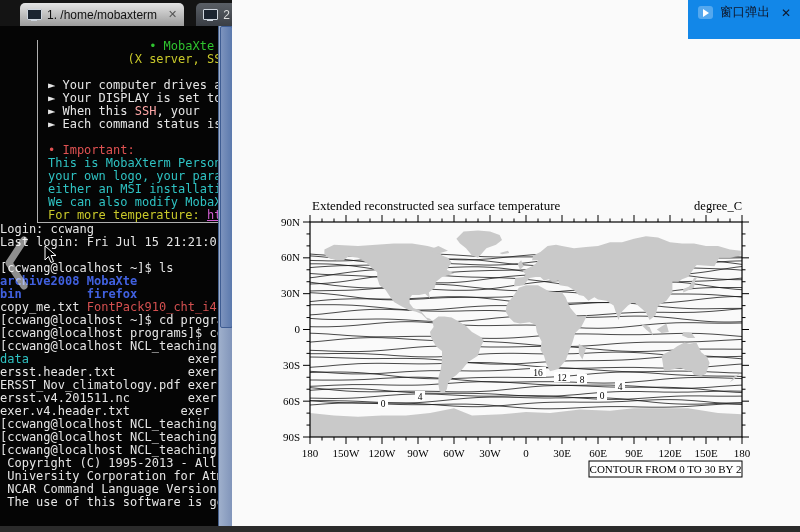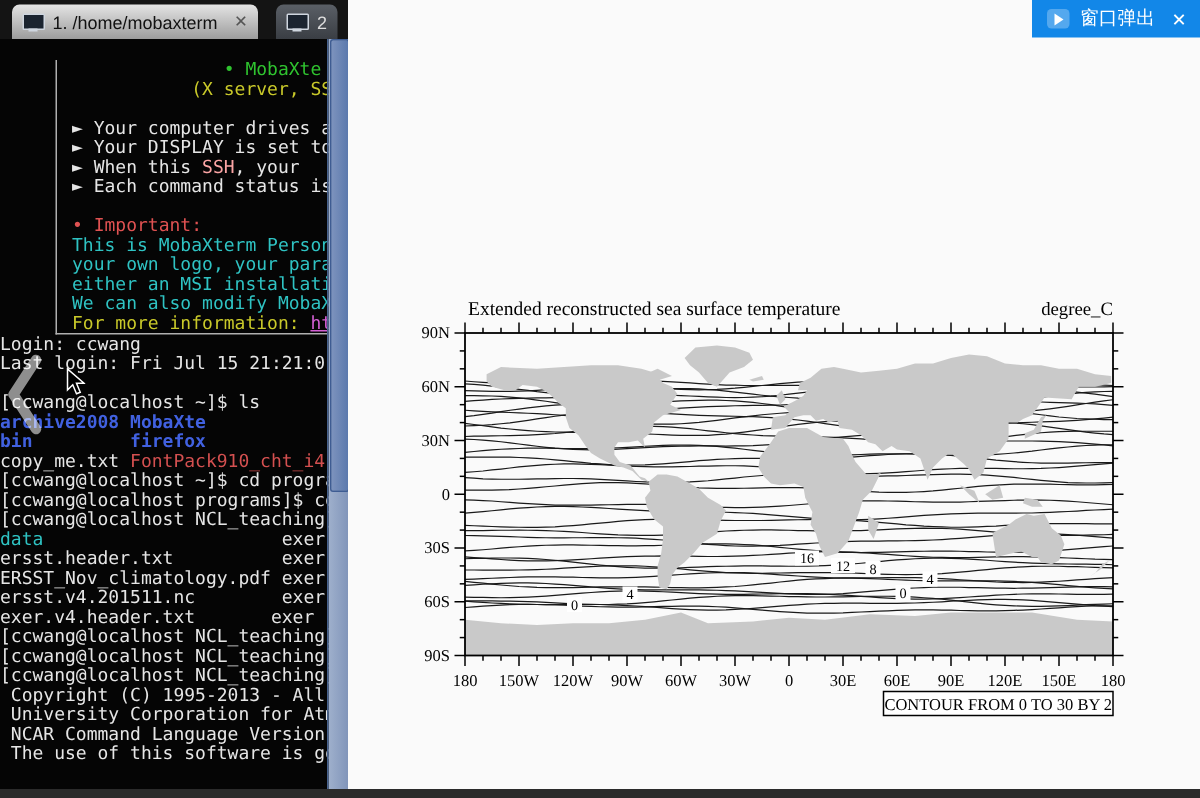--- a/index.html
+++ b/index.html
@@ -5,21 +5,21 @@
   html,body{margin:0;padding:0;background:#000;}
   .screen{position:relative;width:800px;height:532px;background:#000;overflow:hidden;
           font-family:"Liberation Sans",sans-serif;}
 
   
   .term-win{position:absolute;left:0;top:0;width:232px;height:532px;background:#050505;}
   .tabbar{position:absolute;left:0;top:0;width:232px;height:26px;background:#141414;
           display:flex;align-items:flex-end;}
   .tab{display:flex;align-items:center;gap:5px;height:23px;padding:0 7px;
        border-radius:5px 5px 0 0;font-size:12px;white-space:nowrap;}
-  .tab.active{background:linear-gradient(#e4e4e4,#9c9c9c);color:#111;margin-left:8px;}
+  .tab.active{background:linear-gradient(#e4e4e4,#9c9c9c);color:#111;margin-left:20px;}
   .tab.inactive{background:linear-gradient(#5a5f66,#3a3e44);color:#ddd;margin-left:12px;}
   .tab .close-x{color:#555;font-size:11px;margin-left:6px;}
   .mon-icon{width:15px;height:12px;position:relative;display:inline-block;}
   .mon-icon .scr{position:absolute;left:0;top:0;width:13px;height:9px;background:#1b2430;
                  border:1.5px solid #cfd6df;border-radius:1px;}
   .mon-icon .base{position:absolute;left:4px;top:10px;width:6px;height:2px;background:#cfd6df;}
 
   .term-body{position:absolute;left:0;top:26px;width:219px;height:500px;overflow:hidden;
              font-family:"DejaVu Sans Mono",monospace;font-size:12px;line-height:13px;
              color:#e6e6e6;padding-top:14px;}
@@ -34,22 +34,22 @@
                   background:linear-gradient(90deg,#9fb0cc,#8195ba);border-left:1px solid #47628e;}
   .term-scroll-thumb{position:absolute;left:1px;top:0;width:11px;height:300px;
                      background:linear-gradient(90deg,#7d93bd,#5b79ad);border:1px solid #3e5c92;border-radius:2px;}
 
   .side-chevron{position:absolute;left:2px;top:236px;width:28px;height:54px;opacity:.55;}
   .mouse-cursor{position:absolute;left:44px;top:245px;width:13px;height:19px;}
 
   
   .plot-win{position:absolute;left:232px;top:0;width:568px;height:526px;background:#fafafa;
             border-bottom:1px solid #8a8a8a;}
-  .popout-btn{position:absolute;right:0;top:0;height:25px;background:#1287e8;color:#ffffff;
-              display:flex;align-items:center;gap:7px;padding:0 9px 0 10px;font-size:12.5px;}
+  .popout-btn{position:absolute;right:0;top:0;height:25px;background:#1287e8;color:#0f172a;
+              display:flex;align-items:center;gap:7px;padding:0 9px 14px 10px;font-size:12.5px;}
   .popout-btn .play-box{width:15px;height:13px;border-radius:3px;background:rgba(255,255,255,.28);
               display:flex;align-items:center;justify-content:center;}
   .popout-btn .play-tri{width:0;height:0;border-left:6px solid #fff;border-top:4px solid transparent;
               border-bottom:4px solid transparent;margin-left:1px;}
   .popout-btn .px{font-size:12px;margin-left:4px;}
 
   
   .bottom-strip{position:absolute;left:0;bottom:0;width:800px;height:6px;background:#2b2b2b;z-index:50;}
 </style>
 </head>
@@ -85,21 +85,21 @@
             <div class="tl"><span class="sw">► Your computer drives a</span></div>
             <div class="tl"><span class="sw">► Your DISPLAY is set to</span></div>
             <div class="tl"><span class="sw">► When this </span><span class="sm">SSH</span><span class="sw">, your </span></div>
             <div class="tl"><span class="sw">► Each command status is</span></div>
             <div class="tl"><span class="sw"></span></div>
             <div class="tl"><span class="sr">• Important:</span></div>
             <div class="tl"><span class="sc">This is MobaXterm Person</span></div>
             <div class="tl"><span class="sc">your own logo, your para</span></div>
             <div class="tl"><span class="sc">either an MSI installati</span></div>
             <div class="tl"><span class="sc">We can also modify MobaX</span></div>
-            <div class="tl"><span class="sy">For more information: </span><span class="slink">ht</span></div>
+            <div class="tl"><span class="sy">For more temperature: </span><span class="slink">ht</span></div>
           </div>
       </div>
       <div id="term-lines">
           <div class="tl"><span class="sw">Login: ccwang</span></div>
           <div class="tl"><span class="sw">Last login: Fri Jul 15 21:21:0</span></div>
           <div class="tl"><span class="sw"></span></div>
           <div class="tl"><span class="sw">[ccwang@localhost ~]$ ls</span></div>
           <div class="tl"><span class="sb">archive2008 </span><span class="sb">MobaXte</span></div>
           <div class="tl"><span class="sb">bin         </span><span class="sb">firefox</span></div>
           <div class="tl"><span class="sw">copy_me.txt </span><span class="sr2">FontPack910_cht_i4</span></div>

